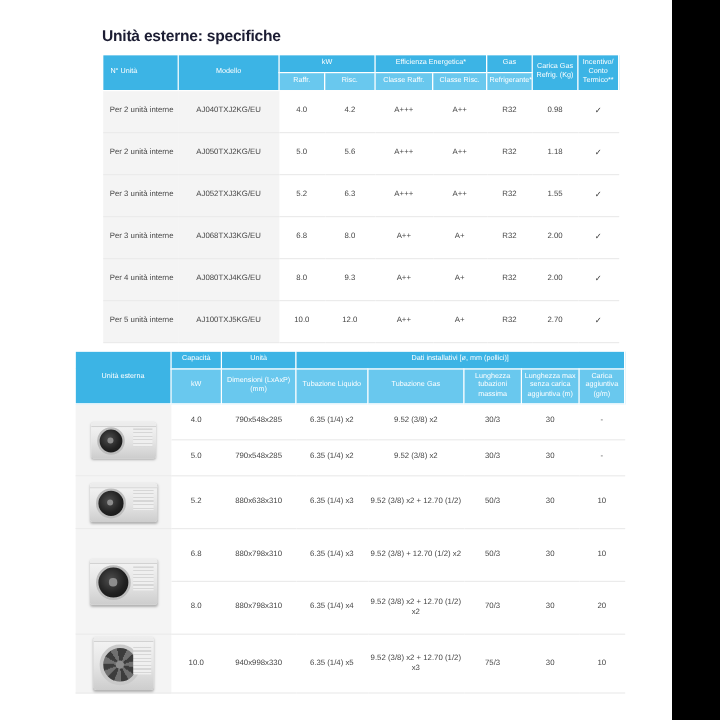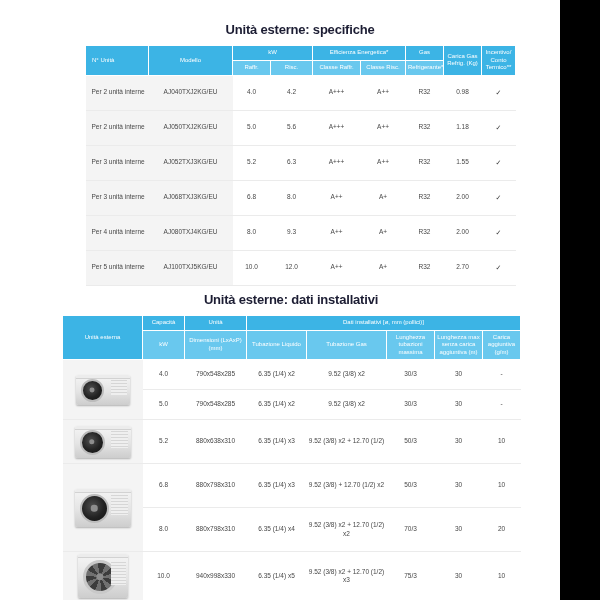--- a/index.html
+++ b/index.html
@@ -7,21 +7,21 @@
     --divider:#ebebeb; --title:#1c1d33; --celltxt:#474747;
   }
   *{box-sizing:border-box;}
   html,body{margin:0;padding:0;}
   body{width:600px;height:600px;position:relative;background:#fff;
        font-family:"Liberation Sans",sans-serif;overflow:hidden;}
   .edge-band{position:absolute;top:0;right:0;width:40px;height:600px;background:#000;}
   .section{position:absolute;}
   .sec-specs{left:85px;top:22px;width:430px;}
   .sec-install{left:62px;top:292px;width:458px;}
-  h1{font-size:13px;font-weight:700;color:var(--title);margin:0 0 8px 0;letter-spacing:-0.2px;text-align:center;}
+  h1{font-size:13px;font-weight:700;color:var(--title);margin:0 0 8px 0;letter-spacing:-0.2px;}
   table{border-collapse:collapse;width:100%;table-layout:fixed;}
   th{background:var(--hdr-dark);color:#fff;font-weight:400;font-size:6px;line-height:1.25;
      padding:3px 2px;border:1px solid #fff;text-align:center;vertical-align:middle;}
   th.light{background:var(--hdr-light);}
   th.al{text-align:left;padding-left:6px;}
   td{font-size:6.5px;line-height:1.3;color:var(--celltxt);text-align:center;vertical-align:middle;
      padding:2px;border-bottom:1px solid var(--divider);background:#fff;}
   td.shade{background:var(--shade);}
   td.al{text-align:left;padding-left:6px;}
   .t1 td{height:35px;}
@@ -150,21 +150,20 @@
           <td>A+</td>
           <td>R32</td>
           <td>2.70</td>
           <td class="check">✓</td>
         </tr>
       </tbody>
   </table>
 </div>
 
 <div class="section sec-install">
-  <h1>Unità esterne: dati installativi</h1>
   <table class="t2">
     <colgroup>
       <col style="width:80px">
         <col style="width:42px">
         <col style="width:62px">
       <col style="width:60px">
         <col style="width:80px">
         <col style="width:48px">
       <col style="width:48px">
         <col style="width:38px">

